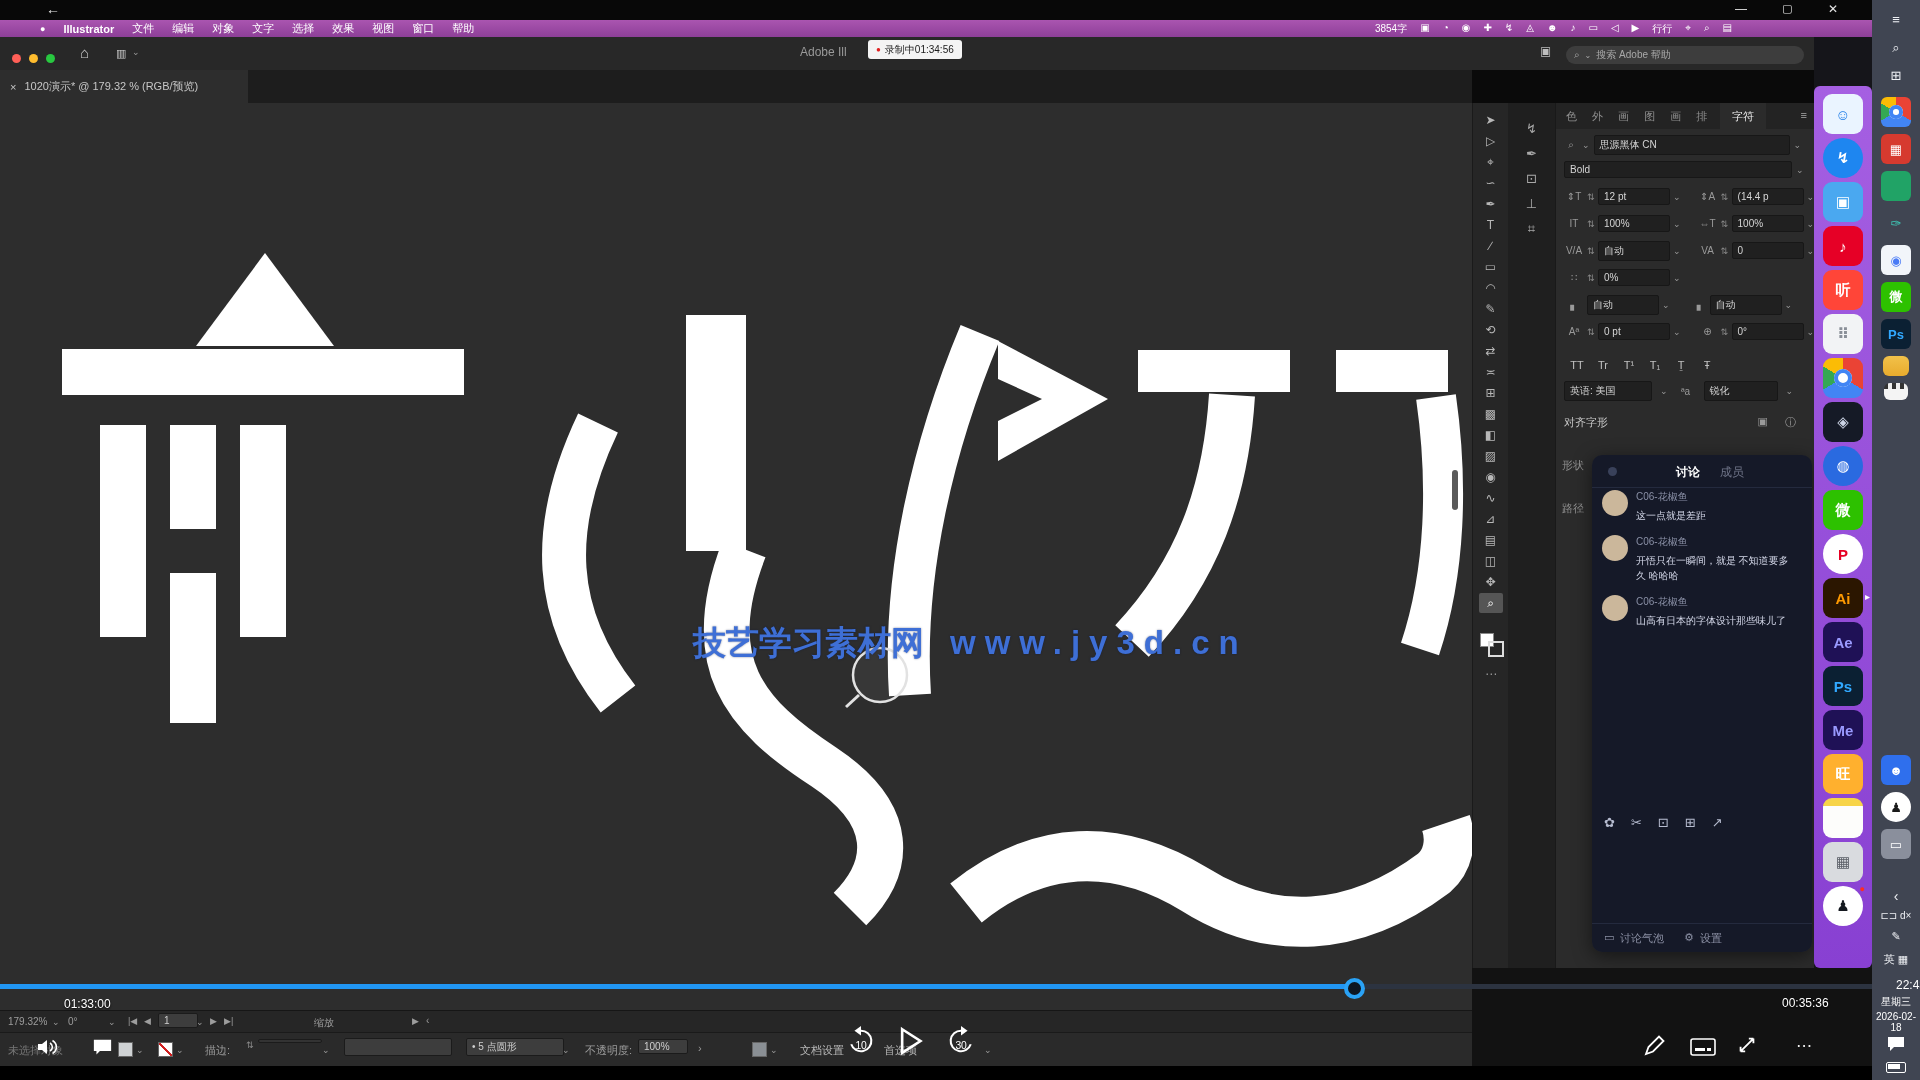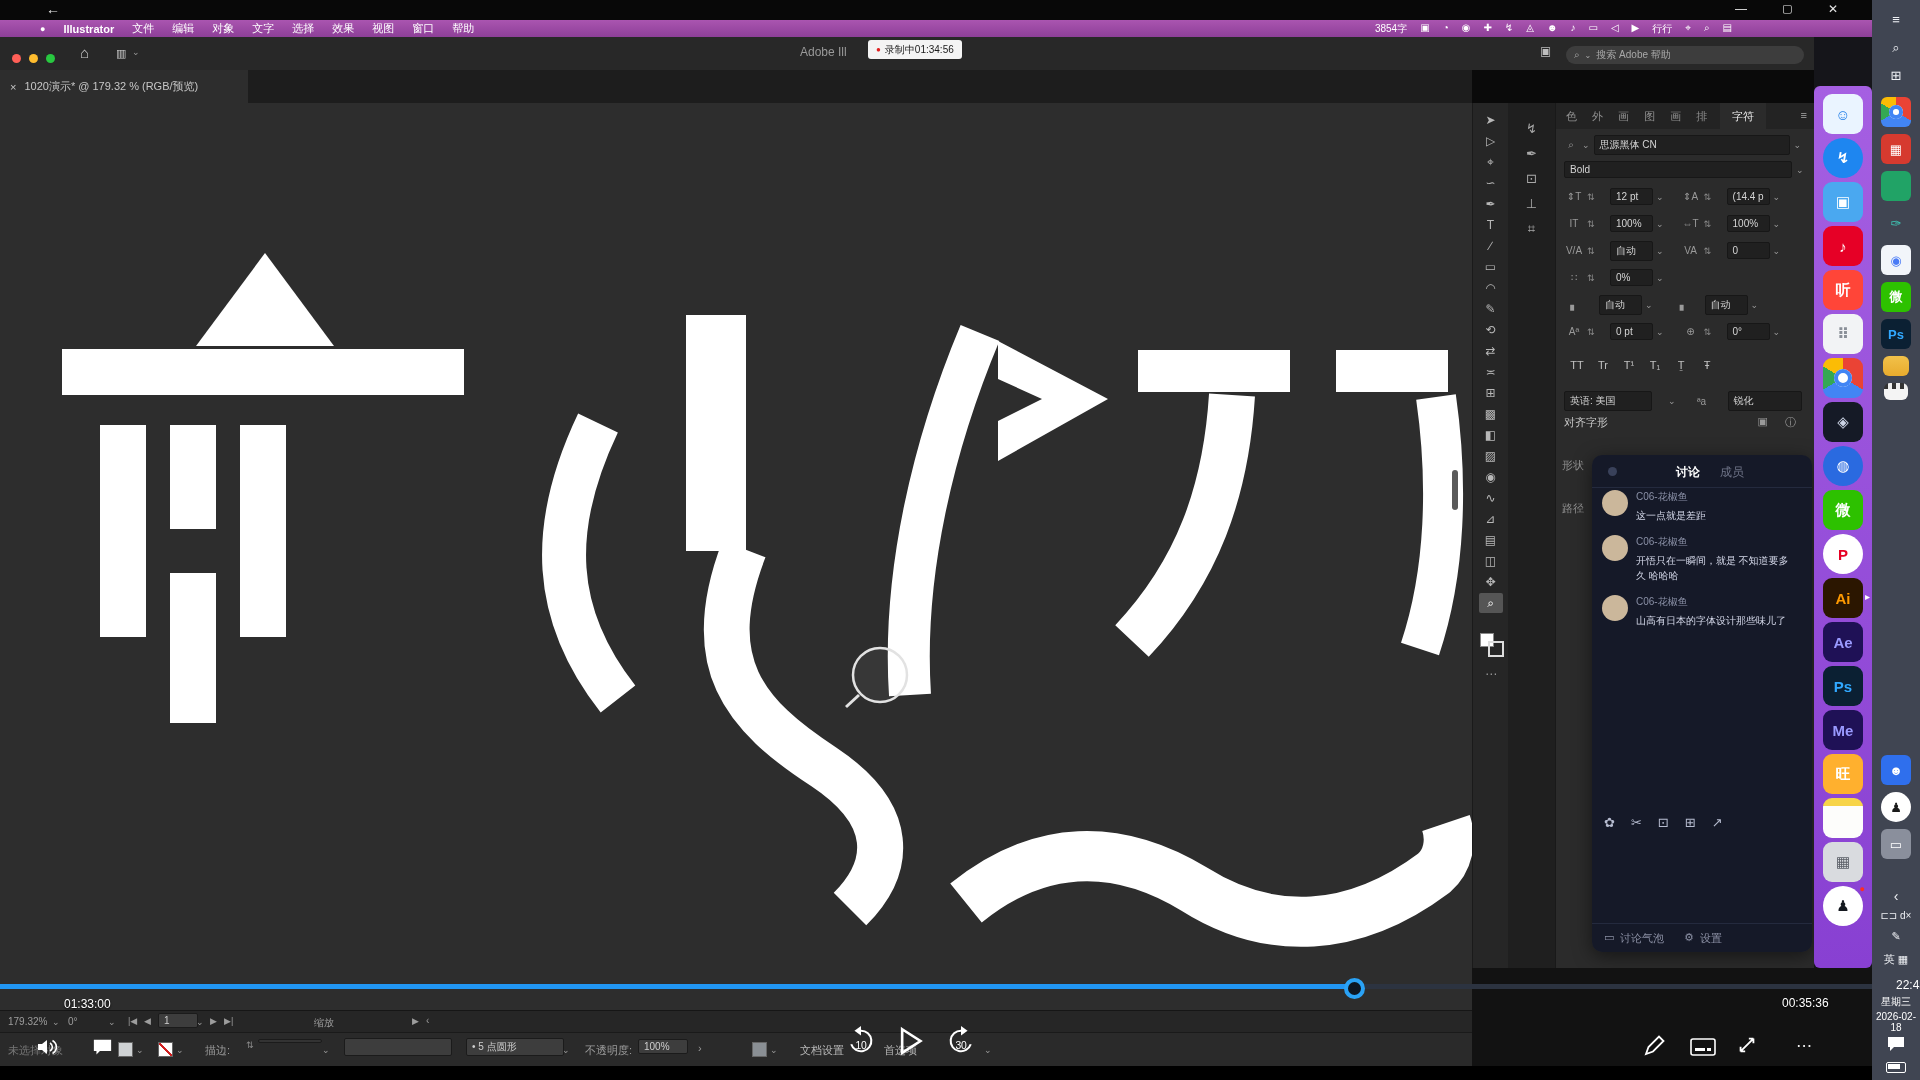--- a/index.html
+++ b/index.html
@@ -35,21 +35,21 @@
   
   #panel{left:1555px;top:103px;width:260px;height:907px;background:#2b2b2b;border-left:1px solid #191919;box-sizing:border-box;}
   #ptabs{position:absolute;left:0;top:0;width:100%;height:26px;background:#232323;color:#8f8f8f;font-size:11px;}
   #ptab-active{position:absolute;left:164px;top:0;height:26px;padding:0 12px;background:#2b2b2b;color:#ececec;line-height:26px;}
   .pfield{background:#202020;border:1px solid #171717;border-radius:2px;color:#d5d5d5;font-size:10px;
     padding:2px 5px;display:inline-block;box-sizing:border-box;overflow:hidden;white-space:nowrap;}
   .picon{color:#9a9a9a;font-size:10px;display:inline-block;width:20px;text-align:center;}
   .stepper{color:#8a8a8a;font-size:9px;display:inline-block;width:8px;}
   .chev{color:#9a9a9a;font-size:9px;}
   .prow{height:27px;display:flex;align-items:center;gap:3px;padding-left:8px;}
-  .prow .pfield{width:43px;margin-left:12px;}
+  .prow .pfield{width:72px;}
   .prow .col2{margin-left:14px;}
   .pfield:empty,.picon:empty,.stepper:empty,.chev:empty,.dockind:empty,.badge:empty{display:none;}
   .ttbtn{color:#c0c0c0;font-size:11px;width:26px;display:inline-block;text-align:center;}
   .sidelbl{color:#8f8f8f;font-size:11px;}
   
   #chat{left:1592px;top:455px;width:220px;height:497px;background:rgba(21,25,40,.97);border-radius:10px;
     box-shadow:0 4px 18px rgba(0,0,0,.5);overflow:hidden;}
   .msg{display:flex;gap:8px;padding:8px 10px 4px 10px;}
   .mavatar{width:26px;height:26px;border-radius:50%;flex:0 0 26px;}
   .mname{color:#8a90a6;font-size:10px;margin-bottom:4px;}
@@ -189,20 +189,23 @@
         <path d="M980,230 C934,340 902,470 910,592" stroke-width="42"></path>
         <path d="M1232,292 C1226,388 1198,468 1132,538" stroke-width="46"></path>
         <path d="M1436,294 C1448,378 1446,468 1420,546" stroke-width="40"></path>
         <path d="M966,800 C1040,740 1118,740 1194,786 C1270,834 1354,830 1434,770 C1448,758 1452,738 1446,720" stroke-width="50"></path>
       </g>
       <g>
         <circle cx="880" cy="572" r="27" stroke="#e2e2e2" stroke-width="2.5" fill="rgba(255,255,255,0.05)"></circle>
         <line x1="859" y1="592" x2="846" y2="604" stroke="#e2e2e2" stroke-width="3"></line>
       </g>
     </svg>
+    <div class="abs" id="watermark">
+      <span style="color:#3e6fd6;">技艺学习素材网</span><span id="wm-latin" style="color:#3e6fd6;">www.jy3d.cn</span>
+    </div>
     <div class="abs" style="left:1452px;top:367px;width:6px;height:40px;background:#5a5a5a;border-radius:3px;"></div>
   </div>
 
   <div class="abs" id="toolscol">
     <div style="padding-top:6px;">
         <span class="tool">➤</span>
         <span class="tool">▷</span>
         <span class="tool">⌖</span>
         <span class="tool">∽</span>
         <span class="tool">✒</span>
@@ -313,21 +316,21 @@
           <span class="stepper">⇅</span>
           <span class="pfield">0 pt</span>
           <span class="chev">⌄</span>
           <span class="picon col2">⊕</span>
           <span class="stepper">⇅</span>
           <span class="pfield">0°</span>
           <span class="chev">⌄</span>
         </div>
       </div>
     <div class="abs" style="left:8px;top:252px;"><span class="ttbtn">TT</span><span class="ttbtn">Tr</span><span class="ttbtn">T¹</span><span class="ttbtn">T₁</span><span class="ttbtn">Ṯ</span><span class="ttbtn">Ŧ</span></div>
-    <div class="abs" style="left:8px;top:288px;display:flex;align-items:center;gap:16px;">
+    <div class="abs" style="left:8px;top:278px;display:flex;align-items:center;gap:8px;">
       <span class="pfield" style="width:88px;">英语: 美国</span>
       <span class="chev">⌄</span>
       <span class="picon">ªa</span>
       <span class="pfield" style="width:74px;">锐化</span>
       <span class="chev">⌄</span>
     </div>
     <div class="abs" style="left:8px;top:312px;width:244px;color:#c8c8c8;font-size:11px;font-family:Liberation Serif, serif;">
       <span>对齐字形</span>
       <span style="position:absolute;right:40px;top:0;color:#9a9a9a;">▣</span>
       <span style="position:absolute;right:12px;top:0;color:#9a9a9a;">ⓘ</span>

